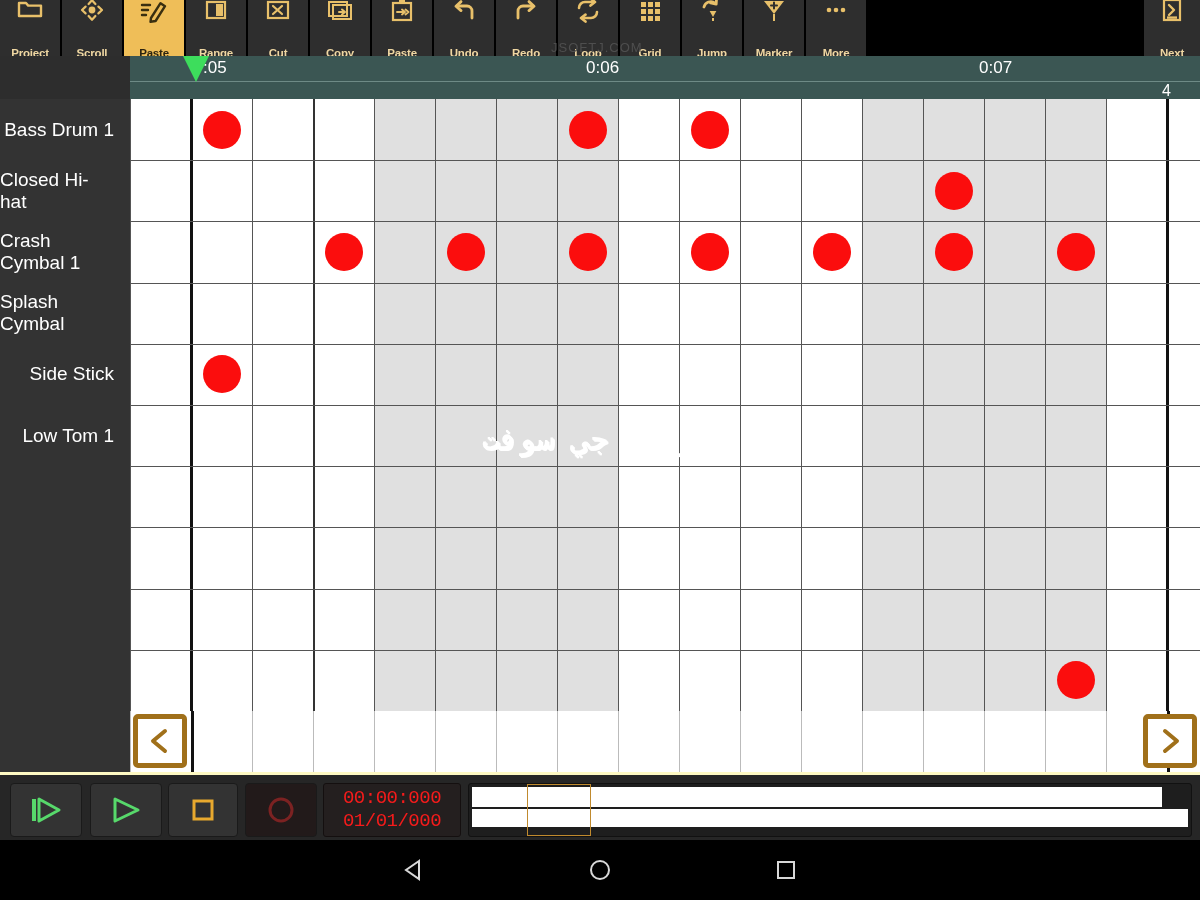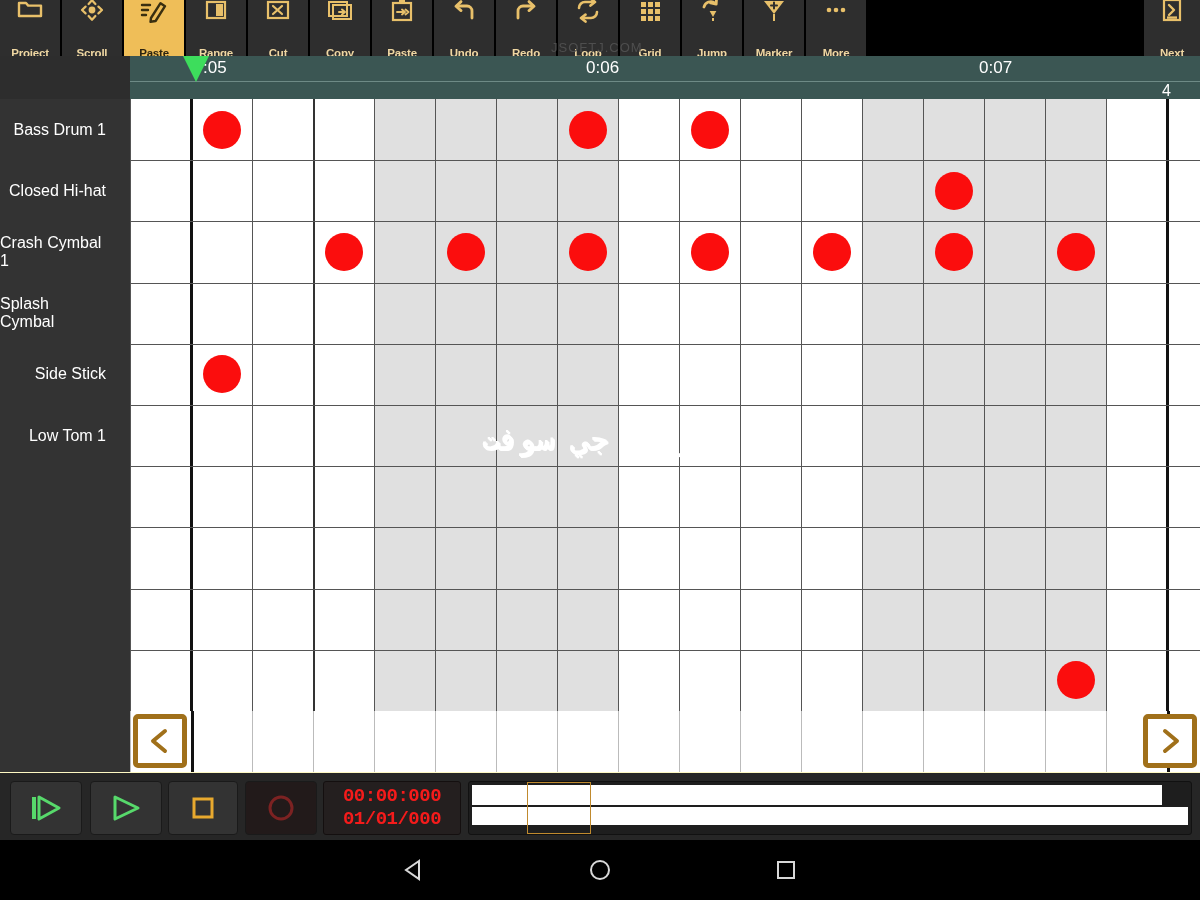--- a/index.html
+++ b/index.html
@@ -31,21 +31,21 @@
   .rtime{position:absolute;top:2px;font-size:17px;color:#fff;font-weight:400;}
   .rbar{position:absolute;top:26px;font-size:16px;color:#fff;}
   #ruler-left-pad{position:absolute;left:0;top:56px;width:130px;height:43px;background:#2d2d2d;}
   #playhead-tri{position:absolute;left:183px;top:56px;width:0;height:0;
        border-left:13px solid transparent;border-right:13px solid transparent;
        border-top:26px solid #3ddd5c;z-index:40;}
 
   
   #labels{position:absolute;left:0;top:99px;width:130px;height:612px;background:#333;}
   .lbl{height:61.2px;display:flex;align-items:center;justify-content:flex-end;
-       padding-right:24px;box-sizing:border-box;color:#fff;font-size:16px;}
+       padding-right:16px;box-sizing:border-box;color:#fff;font-size:19px;}
 
   
   #gridwrap{position:absolute;left:130px;top:99px;width:1070px;height:612px;
             background:#fff;overflow:hidden;}
   .band{position:absolute;top:0;height:612px;background:#e0e0e0;}
   .vline{position:absolute;top:0;height:612px;background:#333;}
   .vline.thin{width:1px;background:#555;}
   .vline.thick{width:3px;background:#111;}
   .vline.dash{width:0;border-left:2px dashed #333;}
   .hline{position:absolute;left:0;width:1070px;height:1px;background:#555;}
@@ -65,21 +65,21 @@
   #watermark{position:absolute;left:0;top:405px;width:1200px;height:70px;
              display:flex;align-items:center;justify-content:center;
              pointer-events:none;z-index:25;}
   #wm-ar{font-size:30px;color:#ffffff;text-shadow:1px 1px 0 #fff,-1px -1px 0 #fff;
          direction:rtl;font-family:Liberation Mono, monospace;letter-spacing:1px;}
   #wm-en{position:absolute;left:551px;top:40px;font-size:13px;color:#4e4e4e;
          font-family:"Liberation Sans",sans-serif;letter-spacing:1px;}
 
   
   #transport{position:absolute;left:0;top:772px;width:1200px;height:68px;
-             background:#262626;border-top:1px solid #fef9c3;font-weight:bold;}
+             background:#262626;border-top:3px solid #fef9c3;}
   .tp{position:absolute;top:8px;height:52px;background:#333;border:1px solid #1a1a1a;
       border-radius:4px;display:flex;align-items:center;justify-content:center;cursor:pointer;}
   #tp1{left:10px;width:70px;} #tp2{left:90px;width:70px;}
   #tp3{left:168px;width:68px;} #tp4{left:245px;width:70px;background:#221a1a;}
   #timedisp{position:absolute;left:323px;top:8px;width:136px;height:52px;background:#241f1f;
             border:1px solid #140f0f;border-radius:3px;display:flex;flex-direction:column;
             align-items:center;justify-content:center;cursor:pointer;}
   #timedisp div{color:#f51b1b;font-size:19px;line-height:23px;
                 font-family:"Liberation Mono","DejaVu Sans Mono",monospace;letter-spacing:-.5px;}
   #overview{position:absolute;left:468px;top:8px;width:722px;height:52px;background:#1e1e1e;

